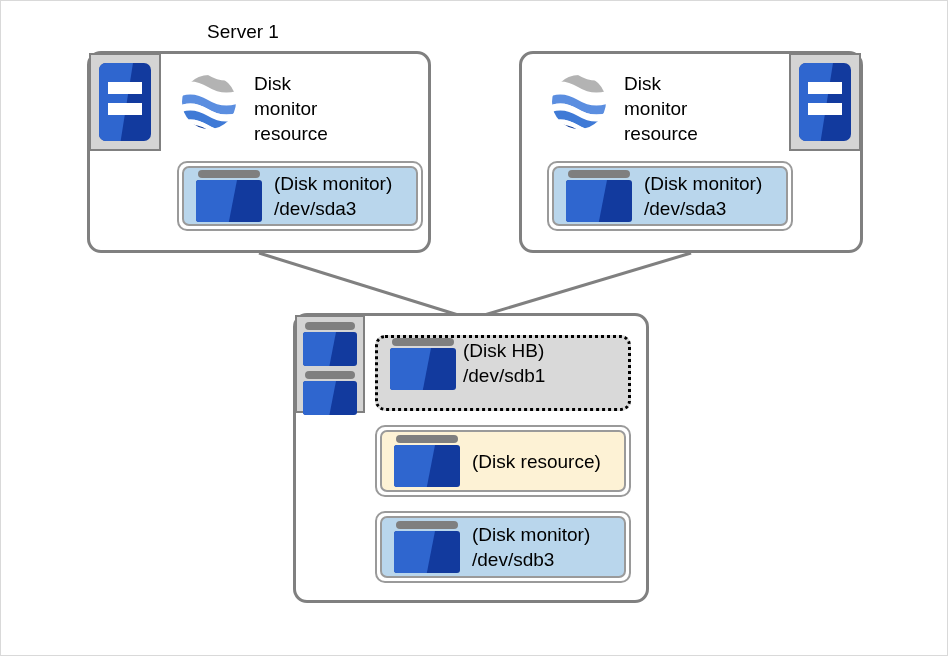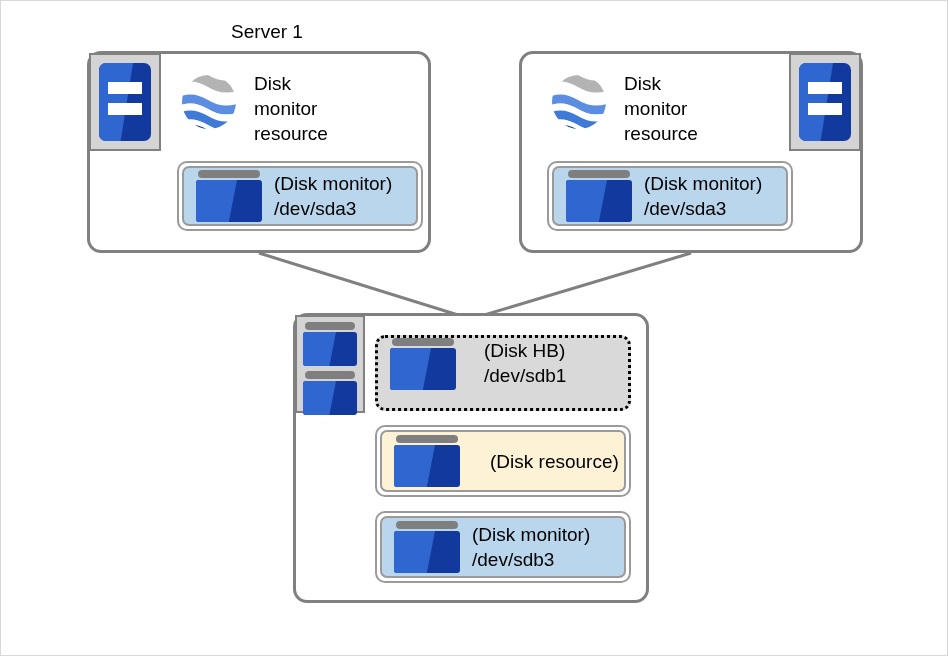--- a/index.html
+++ b/index.html
@@ -147,21 +147,21 @@
 </head>
 <body>
 
 <div id="canvas">
 
   <svg class="connectors" width="948" height="656">
     <line x1="258" y1="252" x2="470" y2="318" stroke="#808080" stroke-width="3"></line>
     <line x1="690" y1="252" x2="470" y2="318" stroke="#808080" stroke-width="3"></line>
   </svg>
 
-  <div class="caption" style="left:94px; top:20px; width:344px;">Server 1</div>
+  <div class="caption" style="left:70px; top:20px; width:344px;">Server 1</div>
 
   <div class="panel" style="left:86px; top:50px; width:344px; height:202px;"></div>
 
   <div class="server-icon" style="left:88px; top:52px; width:72px; height:98px;">
     <div class="body">
       <div class="bar b1"></div>
       <div class="bar b2"></div>
     </div>
   </div>
 
@@ -260,28 +260,28 @@
       <div class="top" style="width:50px;"></div>
       <div class="face" style="width:54px; height:34px;"></div>
     </div>
   </div>
 
   <div class="card dotted" style="left:374px; top:334px; width:256px; height:76px;">
     <div class="disk-icon" style="width:66px; height:52px; margin-left:12px;">
       <div class="top" style="width:62px;"></div>
       <div class="face" style="width:66px; height:42px;"></div>
     </div>
-    <div style="margin-left:28px;">
+    <div style="margin-left:7px;">
       <div class="txt">(Disk HB)</div>
       <div class="txt">/dev/sdb1</div>
     </div>
   </div>
 
   <div class="card double" style="left:374px; top:424px; width:256px; height:72px;">
-    <div class="inner" style="background:#fdf2d5;gap:18px;">
+    <div class="inner" style="background:#fdf2d5;">
       <div class="disk-icon" style="width:66px; height:52px; margin-left:12px;">
         <div class="top" style="width:62px;"></div>
         <div class="face" style="width:66px; height:42px;"></div>
       </div>
       <div style="margin-left:12px;">
         <div class="txt">(Disk resource)</div>
       </div>
     </div>
   </div>
 

